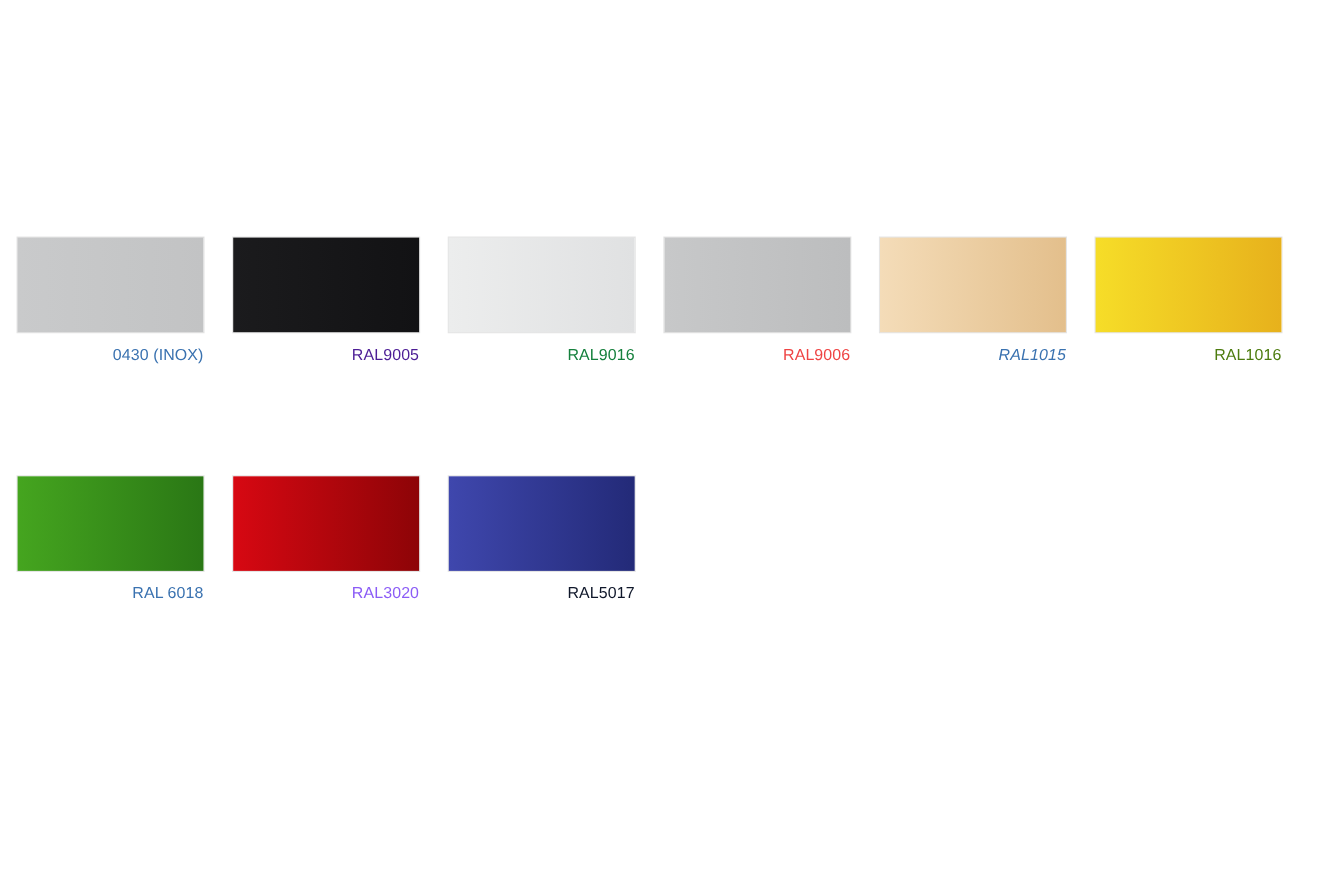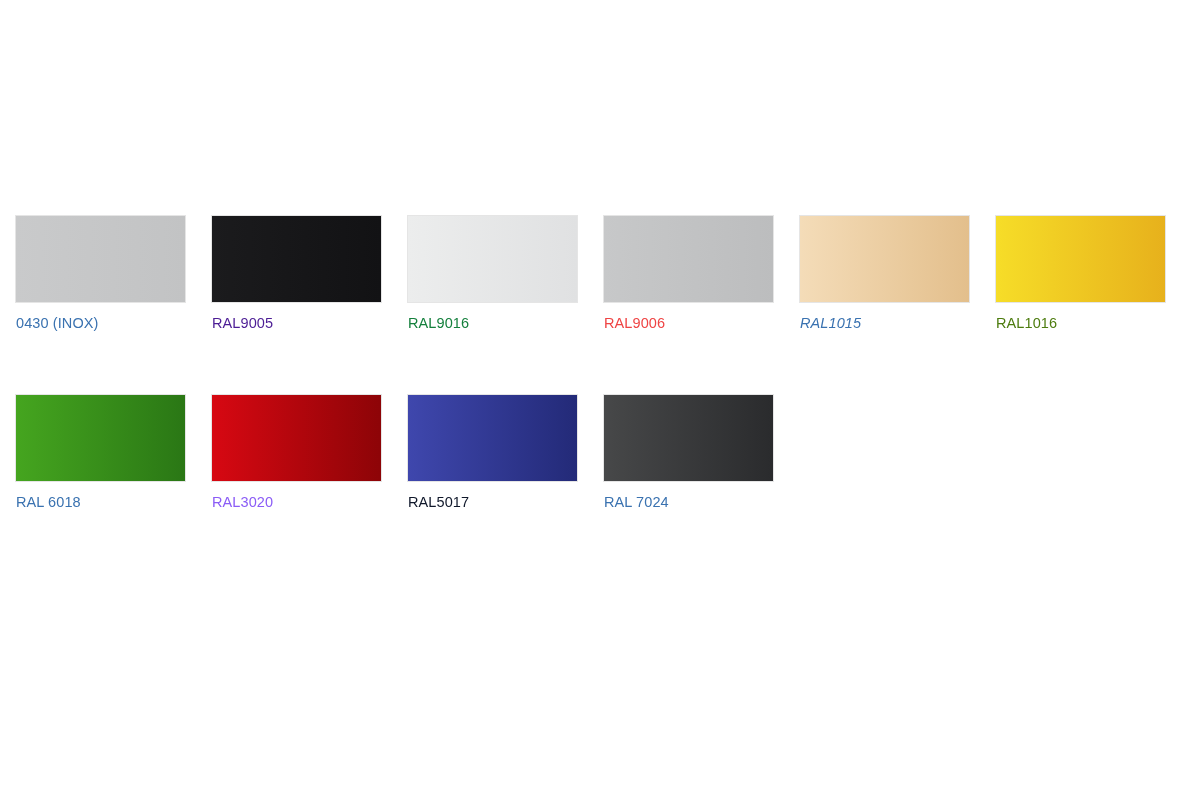--- a/index.html
+++ b/index.html
@@ -22,29 +22,29 @@
     padding: 216px 0 0 0;
   }
 
   .swatch-row {
     display: flex;
     width: 1164px;
     margin: 0 0 0 16px;
     box-sizing: border-box;
   }
   .swatch-row.row-2 {
-    margin-top: 62px;
+    margin-top: 100px;
   }
 
   .swatch-cell {
     width: 169px;
     margin-right: 27px;
     display: flex;
     flex-direction: column;
-    align-items: flex-start;
+    align-items: flex-end;
   }
   .swatch-cell:last-child {
     margin-right: 0;
   }
   .swatch-cell.empty {
     visibility: hidden;
   }
 
   .swatch-chip {
     width: 169px;
@@ -114,24 +114,20 @@
       <div class="swatch-chip" style="background: linear-gradient(to right, rgb(215, 8, 18) 0%, rgb(141, 4, 7) 100%);"></div>
       <div class="swatch-label" style="color: #8b5cf6;">RAL3020</div>
     </div>
 
     <div class="swatch-cell">
       <div class="swatch-chip" style="background: linear-gradient(to right, rgb(63, 71, 173) 0%, rgb(35, 42, 120) 100%);"></div>
       <div class="swatch-label" style="color: #0f172a;">RAL5017</div>
     </div>
 
 
-    <div class="swatch-cell">
-      <div class="swatch-chip" style="background: linear-gradient(to right, rgb(71, 72, 73) 0%, rgb(42, 43, 45) 100%);"></div>
-      <div class="swatch-label" style="color: rgb(58, 114, 176);">RAL 7024</div>
-    </div>
 
     <div class="swatch-cell empty">
       <div class="swatch-chip" style="background: linear-gradient(to right, rgb(255, 255, 255) 0%, rgb(255, 255, 255) 100%);"></div>
       <div class="swatch-label" style="color: rgb(58, 114, 176);"></div>
     </div>
 
   </div>
 
 </div>
 

